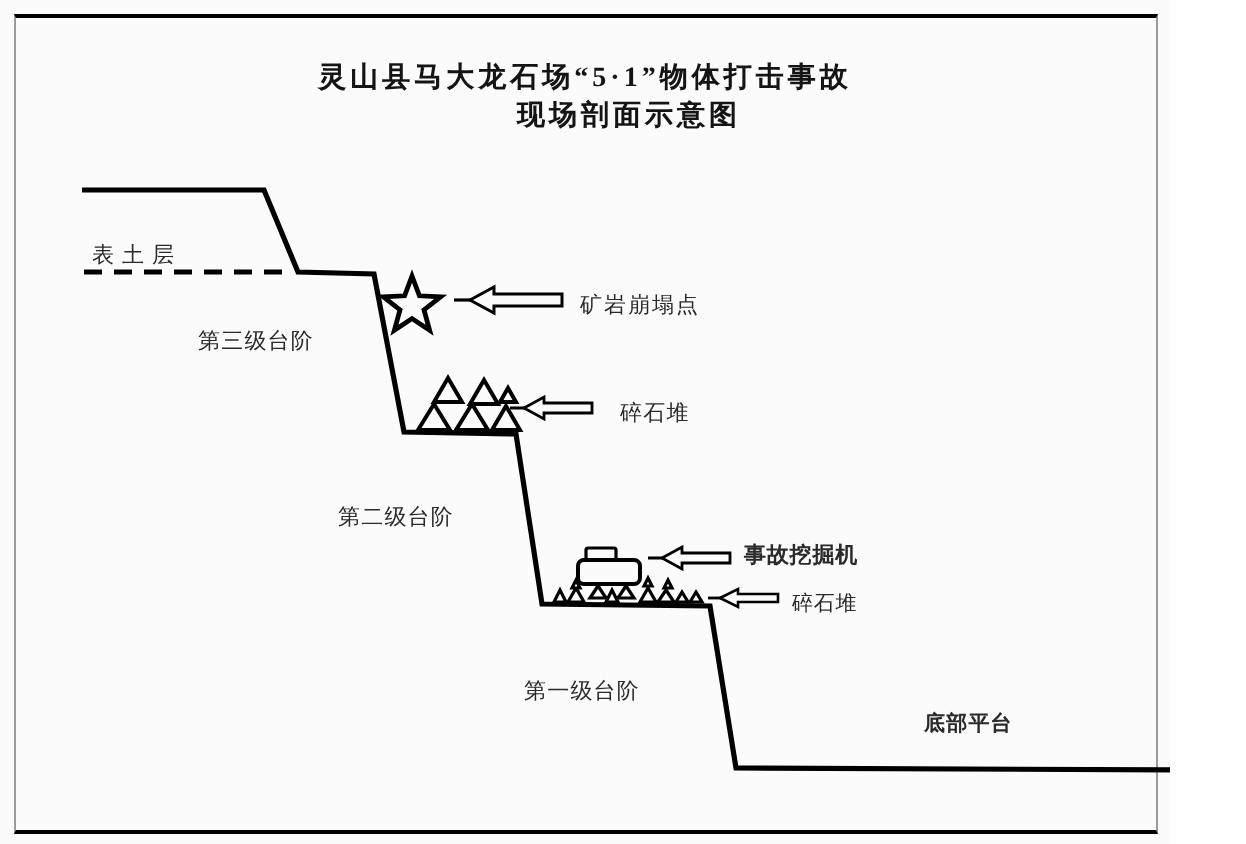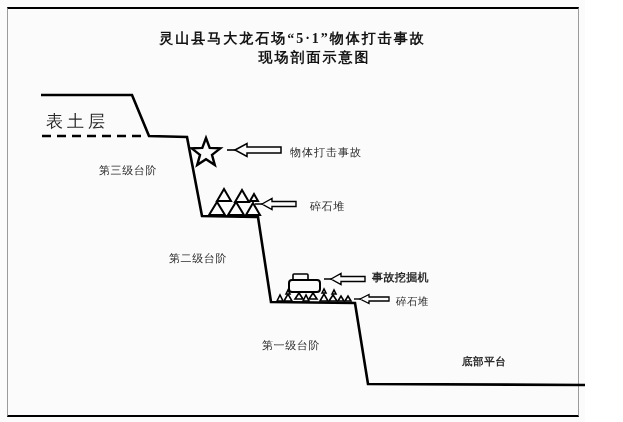--- a/index.html
+++ b/index.html
@@ -20,21 +20,21 @@
     background:#fbfbfb;
   }
   #diagram-svg{position:absolute;left:0;top:0;}
   .title{
     position:absolute;left:0;right:0;text-align:center;
     font-size:14px;letter-spacing:2px;color:#141414;font-weight:600;
   }
   .title.l1{top:30px;}
   .title.l2{top:49px;padding-left:44px;}
   .lbl{position:absolute;white-space:nowrap;color:#2a2a2a;}
-  .lbl-topsoil{left:46px;top:110px;font-size:17px;letter-spacing:4px;}
+  .lbl-topsoil{left:46px;top:120px;font-size:11px;letter-spacing:4px;}
   .lbl-bench3{left:99px;top:163px;font-size:11px;letter-spacing:0.6px;}
   .lbl-bench2{left:169px;top:251px;font-size:11px;letter-spacing:0.6px;}
   .lbl-bench1{left:262px;top:338px;font-size:11px;letter-spacing:0.6px;}
   .lbl-bottom{left:462px;top:355px;font-size:10.5px;letter-spacing:0.6px;font-weight:bold;}
   .lbl-collapse{left:290px;top:145px;font-size:11px;letter-spacing:1px;}
   .lbl-rubble-up{left:310px;top:199px;font-size:11px;letter-spacing:0.6px;}
   .lbl-excavator{left:372px;top:270px;font-size:11px;letter-spacing:0.4px;font-weight:bold;}
   .lbl-rubble-low{left:396px;top:295px;font-size:10.5px;letter-spacing:0.4px;}
 </style>
 </head>
@@ -104,17 +104,17 @@
       <line x1="354" y1="299" x2="361" y2="299" stroke="#000" stroke-width="1.4"></line>
       <polygon points="360,299 369,294.5 369,297 389,297 389,301 369,301 369,303.5" fill="#fbfbfb" stroke="#000" stroke-width="1.3" stroke-linejoin="miter"></polygon>
     </g>
   </svg>
 
   <div class="lbl lbl-topsoil">表土层</div>
   <div class="lbl lbl-bench3">第三级台阶</div>
   <div class="lbl lbl-bench2">第二级台阶</div>
   <div class="lbl lbl-bench1">第一级台阶</div>
   <div class="lbl lbl-bottom">底部平台</div>
-  <div class="lbl lbl-collapse">物体打击事故</div>
+  <div class="lbl lbl-collapse">矿岩崩塌点</div>
   <div class="lbl lbl-rubble-up">碎石堆</div>
   <div class="lbl lbl-excavator">事故挖掘机</div>
   <div class="lbl lbl-rubble-low">碎石堆</div>
 </div>
 
 </body></html>

